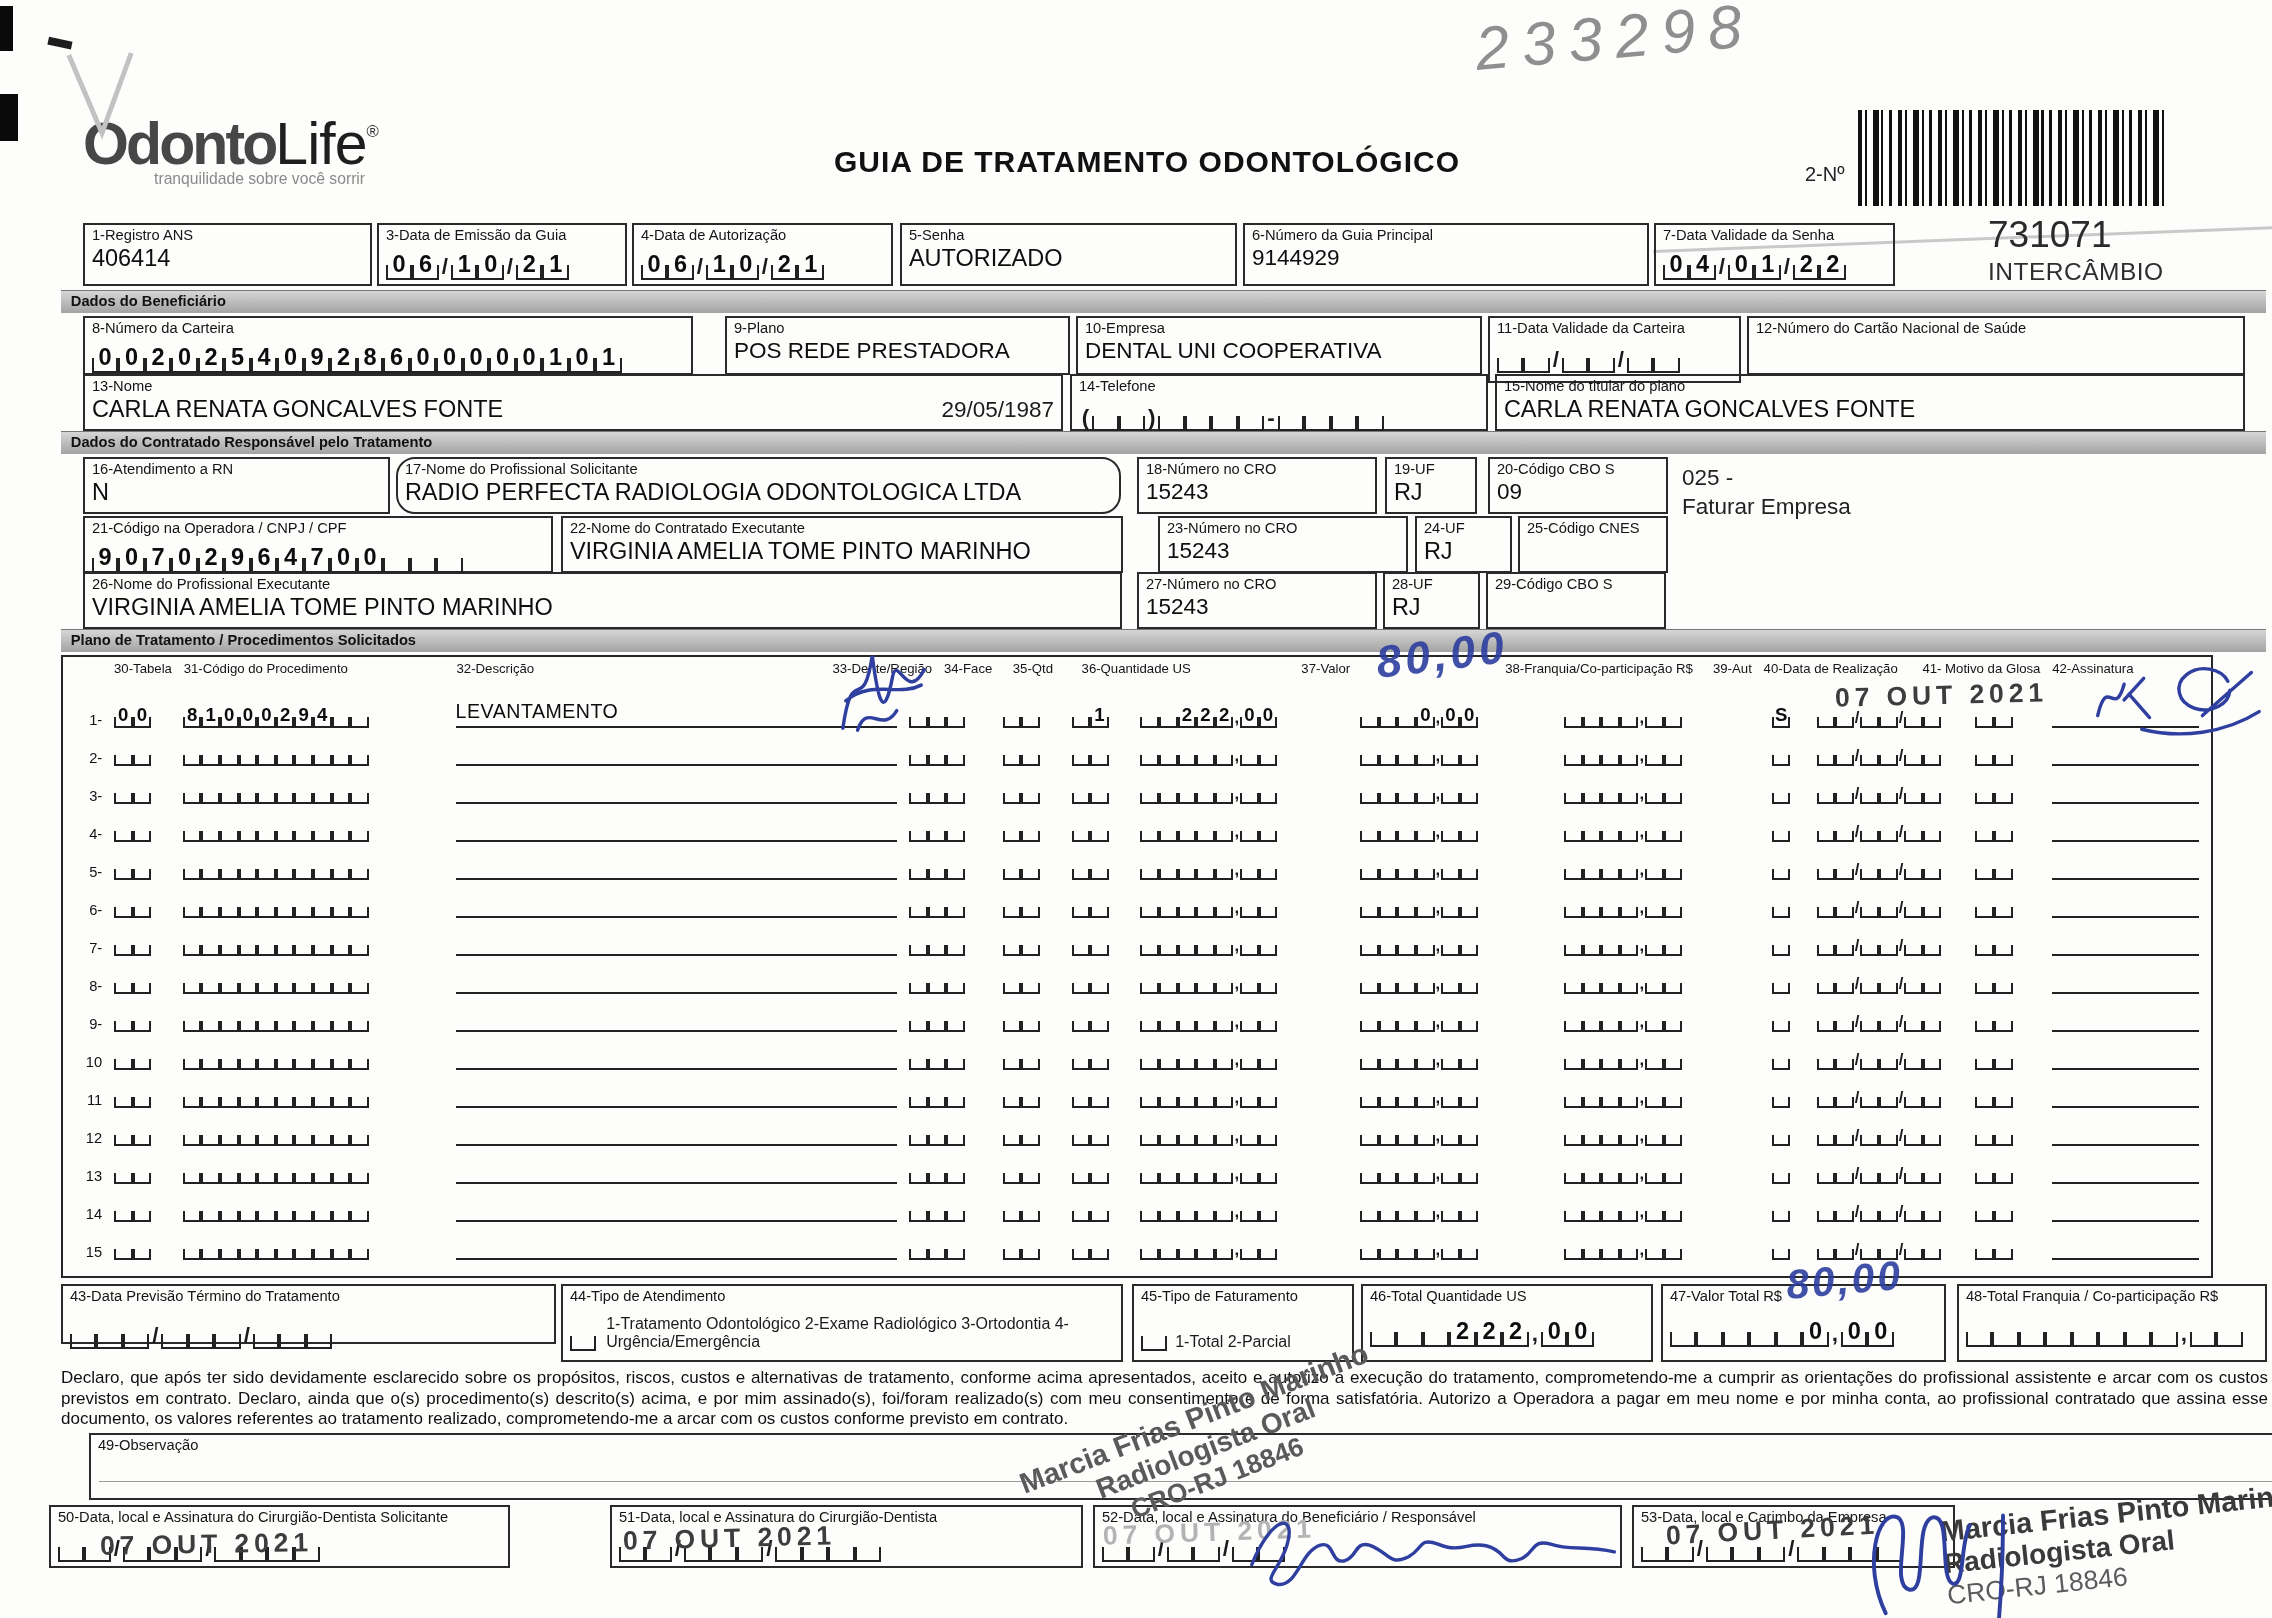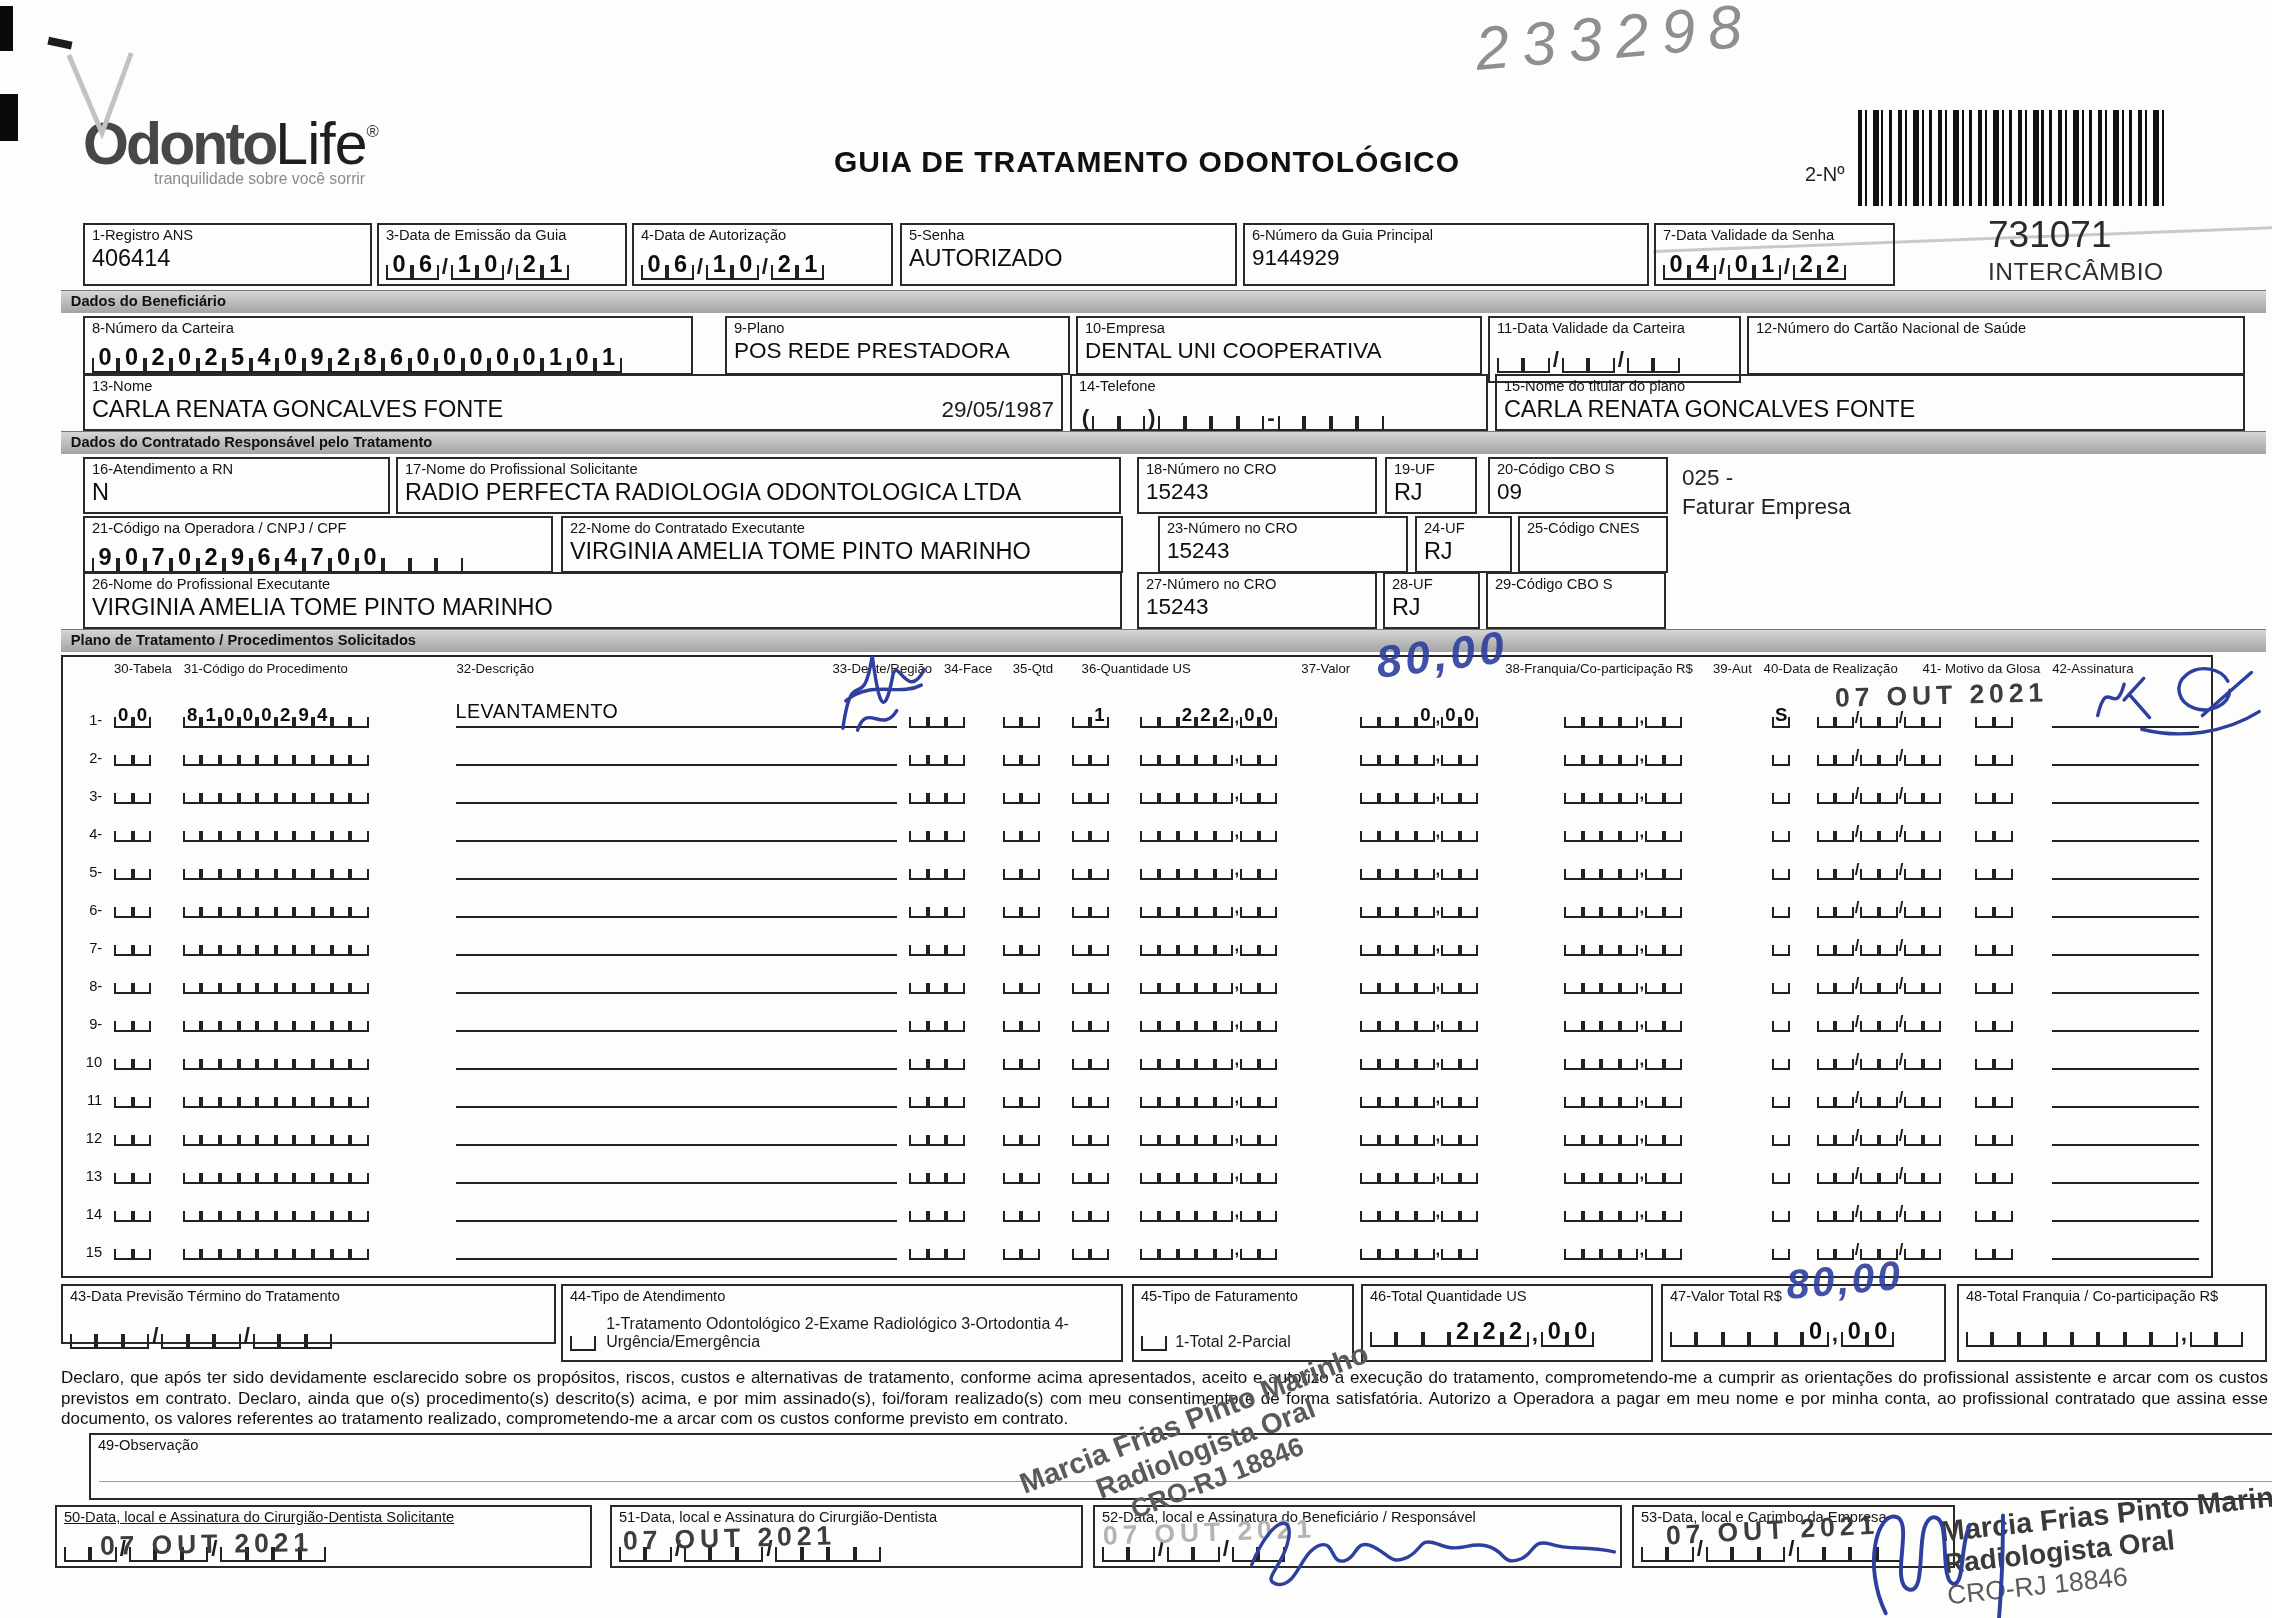--- a/index.html
+++ b/index.html
@@ -235,21 +235,21 @@
     <div class="flabel">15-Nome do titular do plano</div>
     <div class="fvalue big">CARLA RENATA GONCALVES FONTE</div>
   </div>
 
   <div class="secbar" style="top:431px;">Dados do Contratado Responsável pelo Tratamento</div>
 
   <div class="fbox" style="left:83px;top:457px;width:307px;height:57px;">
     <div class="flabel">16-Atendimento a RN</div>
     <div class="fvalue big">N</div>
   </div>
-  <div class="fbox" style="left:396px;top:457px;width:725px;height:57px;">
+  <div class="fbox" style="left:396px;top:457px;width:725px;height:57px;border-radius:19px;">
     <div class="flabel">17-Nome do Profissional Solicitante</div>
     <div class="fvalue big">RADIO PERFECTA RADIOLOGIA ODONTOLOGICA LTDA</div>
   </div>
   <div class="fbox" style="left:1137px;top:457px;width:240px;height:57px;">
     <div class="flabel">18-Número no CRO</div>
     <div class="fvalue">15243</div>
   </div>
   <div class="fbox" style="left:1385px;top:457px;width:92px;height:57px;">
     <div class="flabel">19-UF</div>
     <div class="fvalue big">RJ</div>
@@ -1603,21 +1603,21 @@
       </div>
   </div>
 
   <div class="declaration">Declaro, que após ter sido devidamente esclarecido sobre os propósitos, riscos, custos e alternativas de tratamento, conforme acima apresentados, aceito e autorizo a execução do tratamento, comprometendo-me a cumprir as orientações do profissional assistente e arcar com os custos previstos em contrato. Declaro, ainda que o(s) procedimento(s) descrito(s) acima, e por mim assinado(s), foi/foram realizado(s) com meu consentimento e de forma satisfatória. Autorizo a Operadora a pagar em meu nome e por minha conta, ao profissional contratado que assina esse documento, os valores referentes ao tratamento realizado, comprometendo-me a arcar com os custos conforme previsto em contrato.</div>
 
   <div class="fbox" style="left:61px;top:1433px;width:2207px;height:67px;margin-left:28px;">
     <div class="flabel">49-Observação</div>
     <div class="obs-line"></div>
   </div>
 
-  <div class="fbox" style="left:55px;top:1505px;width:537px;height:63px;text-decoration:underline;">
+  <div class="fbox" style="left:49px;top:1505px;width:461px;height:63px;">
     <div class="flabel">50-Data, local e Assinatura do Cirurgião-Dentista Solicitante</div>
     <div class="comb">
         <span class="cc"></span>
         <span class="cc"></span>
         <span class="sep">/</span>
         <span class="cc"></span>
         <span class="cc"></span>
         <span class="cc"></span>
         <span class="sep">/</span>
         <span class="cc"></span>

